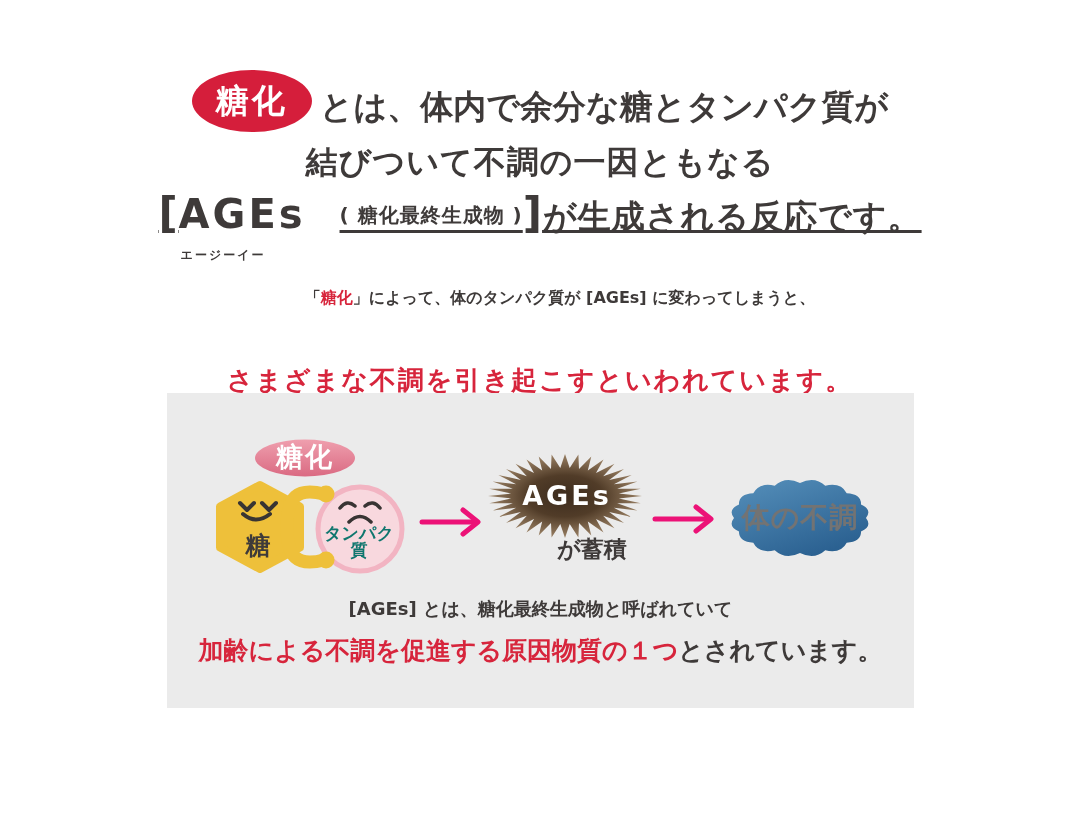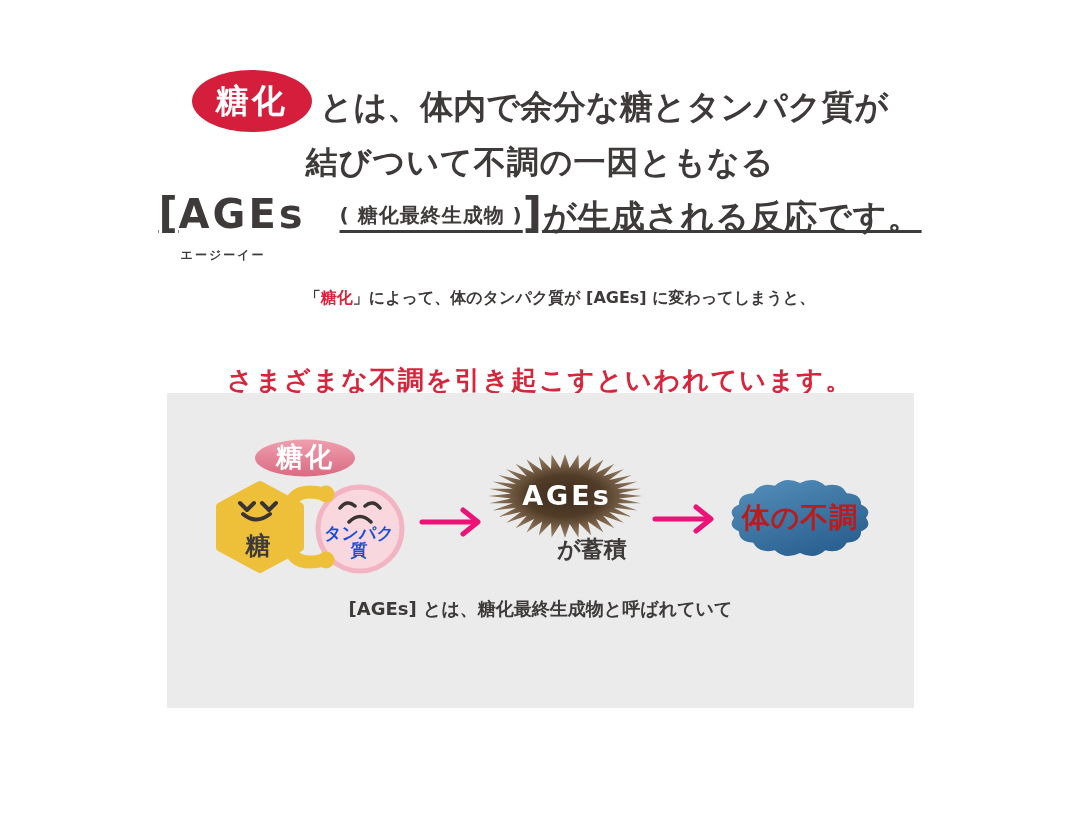--- a/index.html
+++ b/index.html
@@ -24,24 +24,24 @@
   .s-line1{top:288px;font-size:16px;padding-left:20px;}
   .s-line2{top:315px;font-size:26px;letter-spacing:2px;margin-top:48px;}
   .red{color:#d7253c;}
 
   
   .diagram{top:393px;left:167px;width:747px;height:315px;background:#ebebeb;}
   .dsvg{position:absolute;left:0;top:0;}
   .lbl{position:absolute;transform:translate(-50%,-50%);white-space:nowrap;}
   .lbl-glycation{left:138px;top:64px;color:#fff;font-size:27px;letter-spacing:2px;}
   .lbl-sugar{left:91px;top:152px;font-size:25px;}
-  .lbl-protein{left:192px;top:149px;color:#1d4ed8;font-size:17px;line-height:17px;text-align:center;}
+  .lbl-protein{left:192px;top:149px;color:#0f766e;font-size:17px;line-height:17px;text-align:center;}
   .lbl-ages{left:400px;top:102px;color:#fff;font-size:27px;letter-spacing:3px;}
   .lbl-accum{left:401px;top:156px;font-size:23px;margin-left:24px;}
-  .lbl-trouble{left:633px;top:125px;color:#b91c1c;font-size:28px;letter-spacing:1px;}
+  .lbl-trouble{left:633px;top:125px;color:#737373;font-size:28px;letter-spacing:1px;}
   .cap1{top:204px;font-size:18px;}
   .cap2{top:241px;font-size:25px;}
 </style>
 </head>
 <body>
 
 <div class="canvas">
 
   <div class="h-line1 abs">
     <div class="badge">
@@ -112,15 +112,18 @@
     <div class="lbl lbl-sugar">糖</div>
     <div class="lbl lbl-protein">
       <div>タンパク</div>
       <div>質</div>
     </div>
     <div class="lbl lbl-ages">AGEs</div>
     <div class="lbl lbl-accum">が蓄積</div>
     <div class="lbl lbl-trouble">体の不調</div>
 
     <div class="cap1 abs center">[AGEs] とは、糖化最終生成物と呼ばれていて</div>
+    <div class="cap2 abs center">
+      <span class="red">加齢による不調を促進する原因物質の１つ</span><span>とされています。</span>
+    </div>
   </div>
 
 </div>
 
 </body></html>

